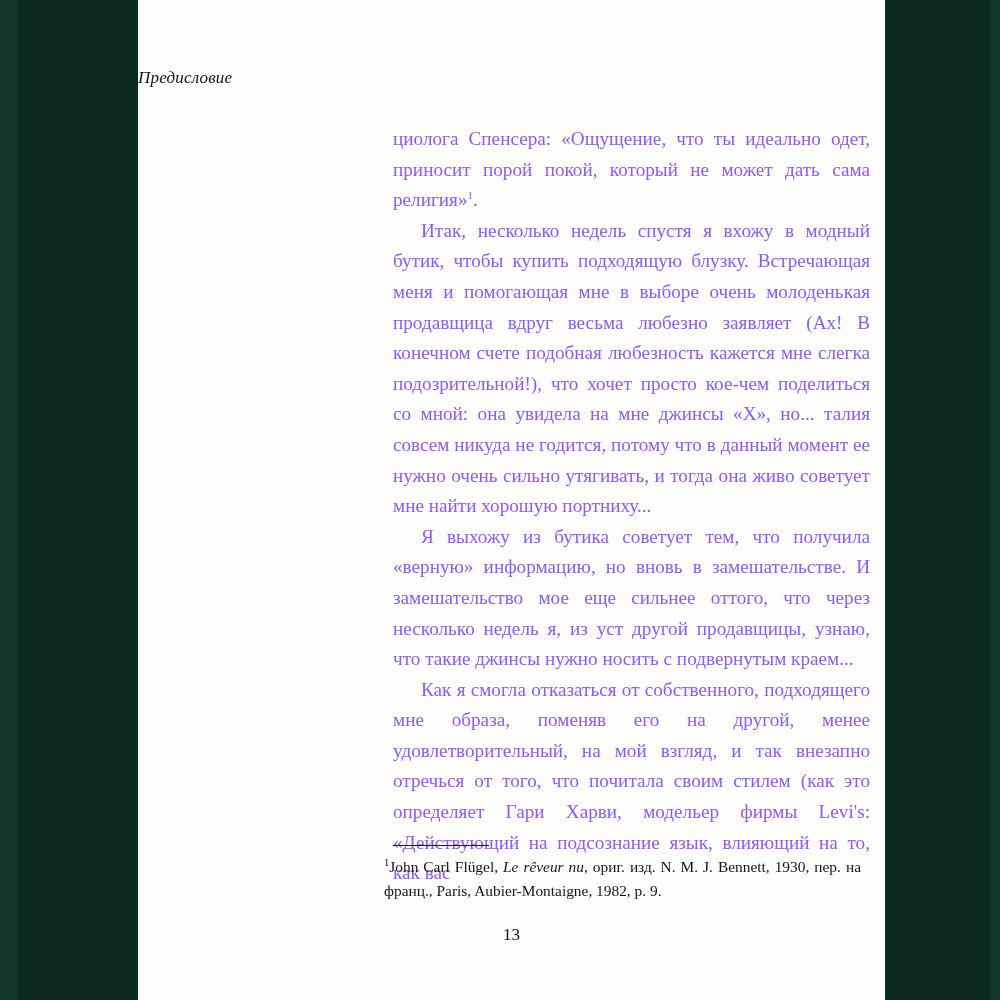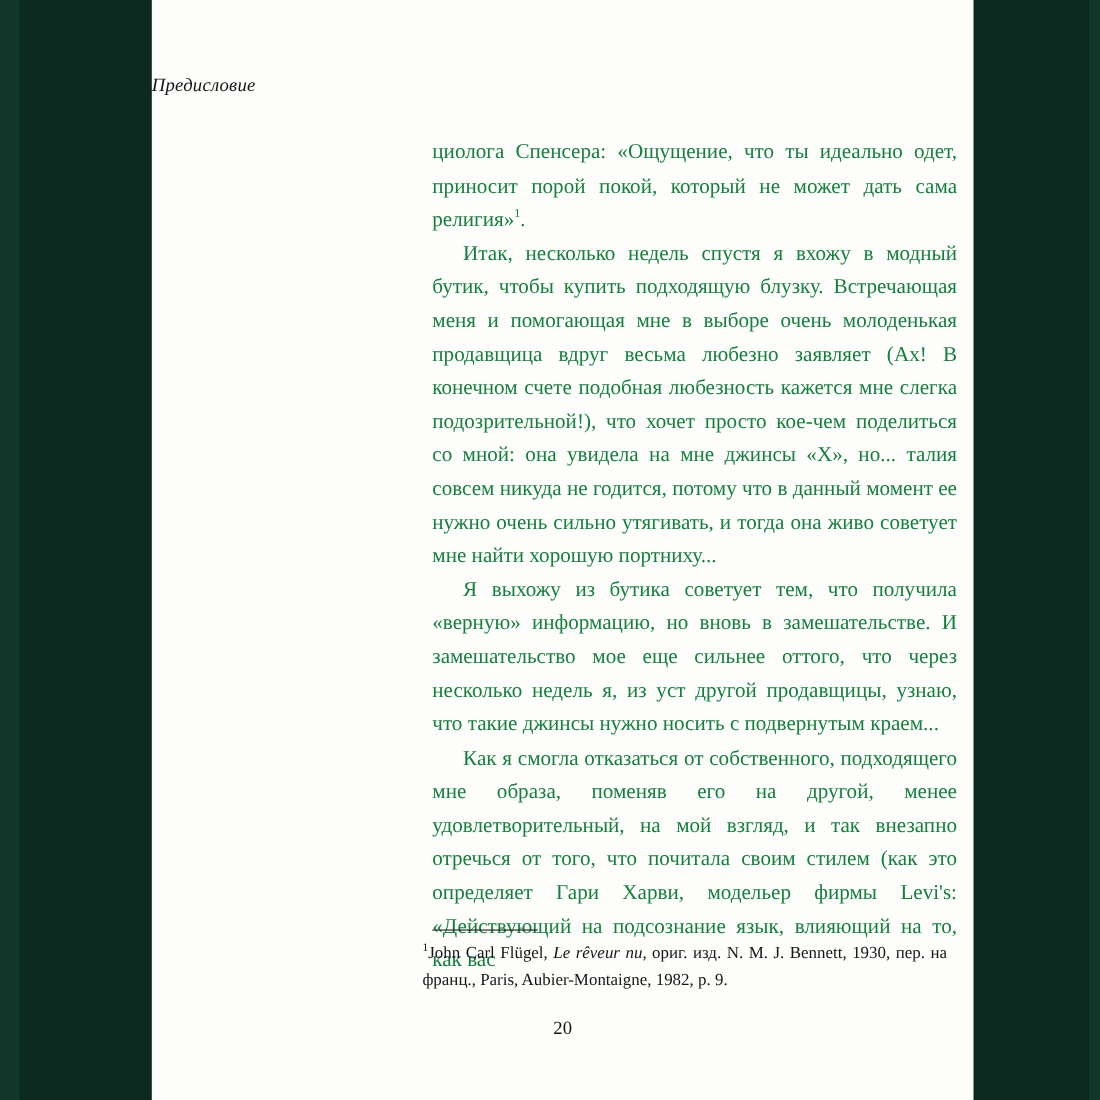--- a/index.html
+++ b/index.html
@@ -83,21 +83,21 @@
     left: 255px;
     width: 477px;
   }
 
   .body-text p {
     margin: 0;
     font-size: 19.2px;
     line-height: 30.6px;
     text-align: justify;
     text-justify: inter-word;
-    color: #15803d;
+    color: #8b5cf6;
     hyphens: manual;
   }
   .body-text p.indent {
     text-indent: 28px;
   }
 
   sup.fn {
     font-size: 11px;
     vertical-align: super;
     line-height: 0;
@@ -161,17 +161,17 @@
         <p class="indent">Я выхожу из бутика советует тем, что получила «верную» информацию, но вновь в замешательстве. И замешательство мое еще сильнее оттого, что через несколько недель я, из уст другой продавщицы, узнаю, что такие джинсы нужно носить с подвернутым краем...</p>
         <p class="indent">Как я смогла отказаться от собственного, подходящего мне образа, поменяв его на другой, менее удовлетворительный, на мой взгляд, и так внезапно отречься от того, что почитала своим стилем (как это определяет Гари Харви, модельер фирмы Levi's: «Действующий на подсознание язык, влияющий на то, как вас</p>
       </div>
 
       <div class="footnote-rule"></div>
 
       <div class="footnote">
         <span class="fnum">1</span><span>John Carl Flügel, </span><i>Le rêveur nu</i><span>, ориг. изд. N. M. J. Bennett, 1930, пер. на франц., Paris, Aubier-Montaigne, 1982, p. 9.</span>
       </div>
 
-      <div class="folio">20</div>
+      <div class="folio">13</div>
 
     </div>
   </div>
 </div>
 
 </body></html>

